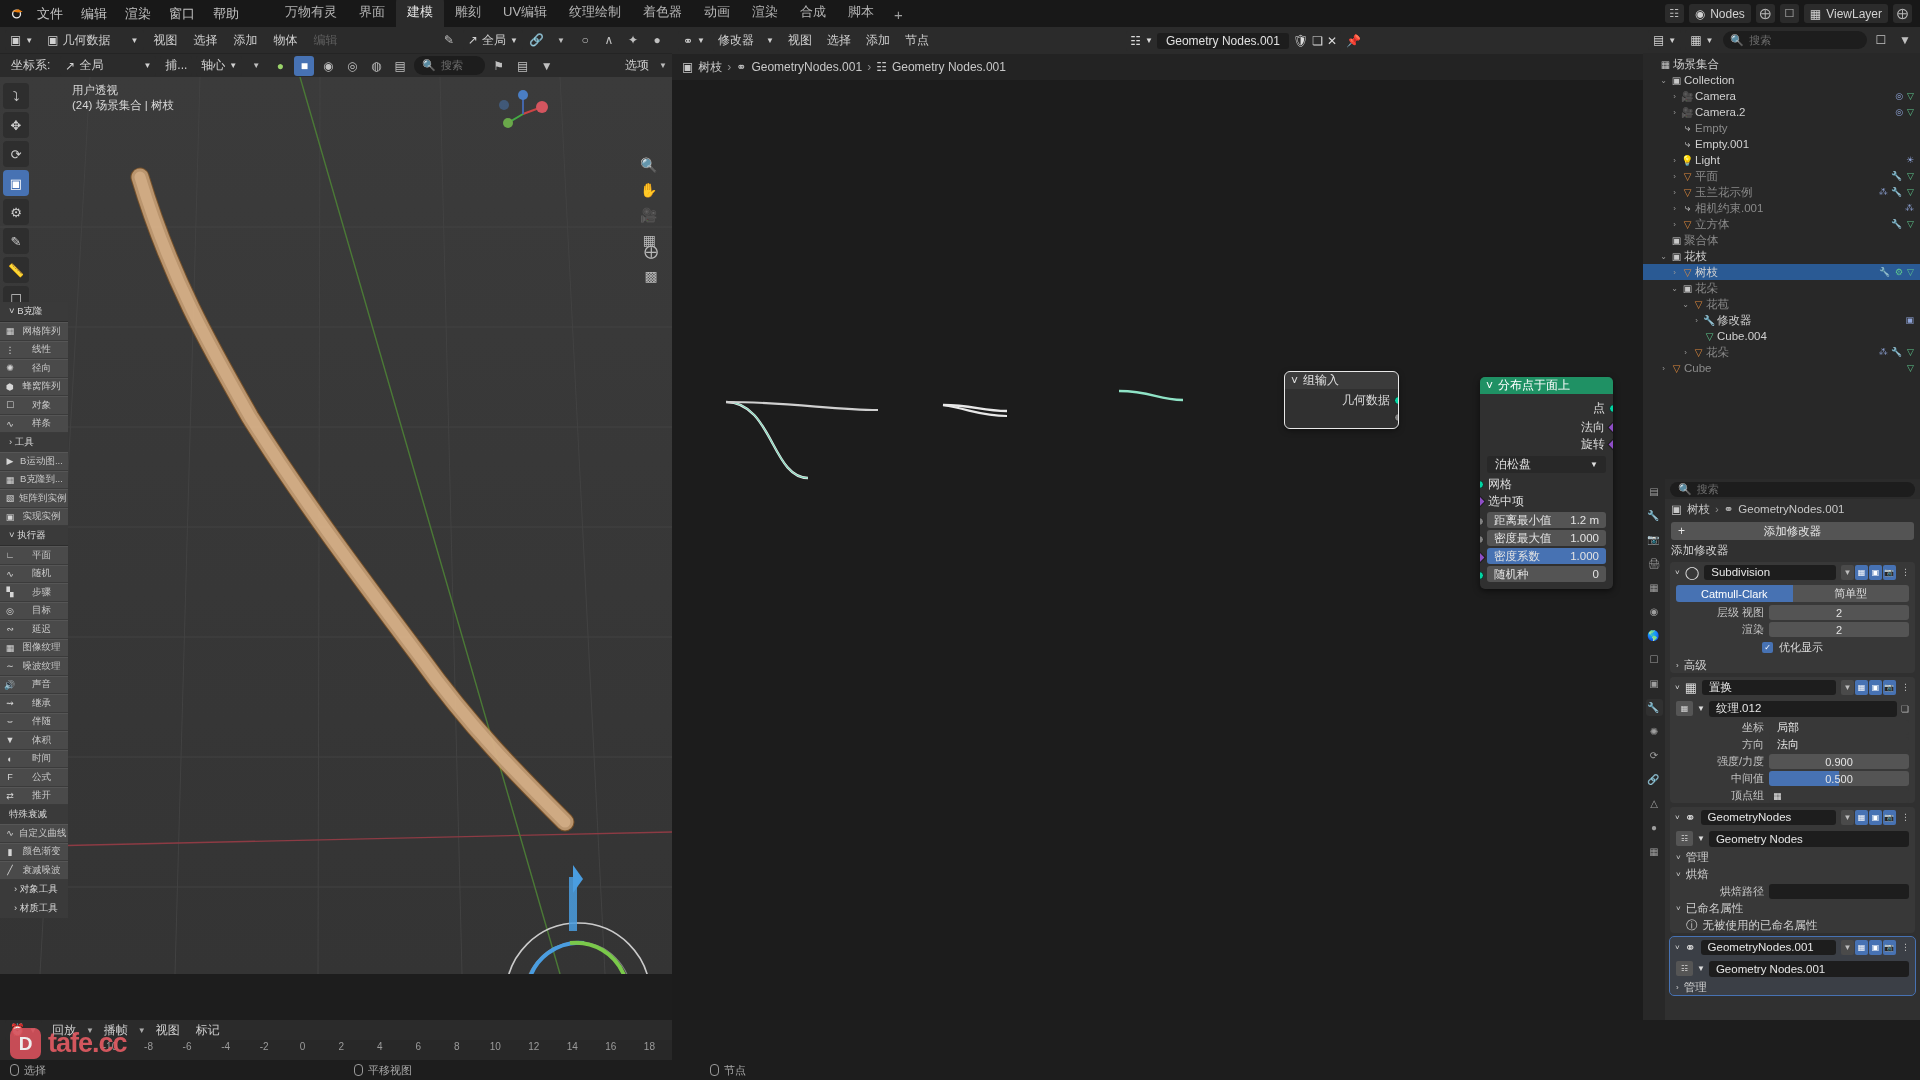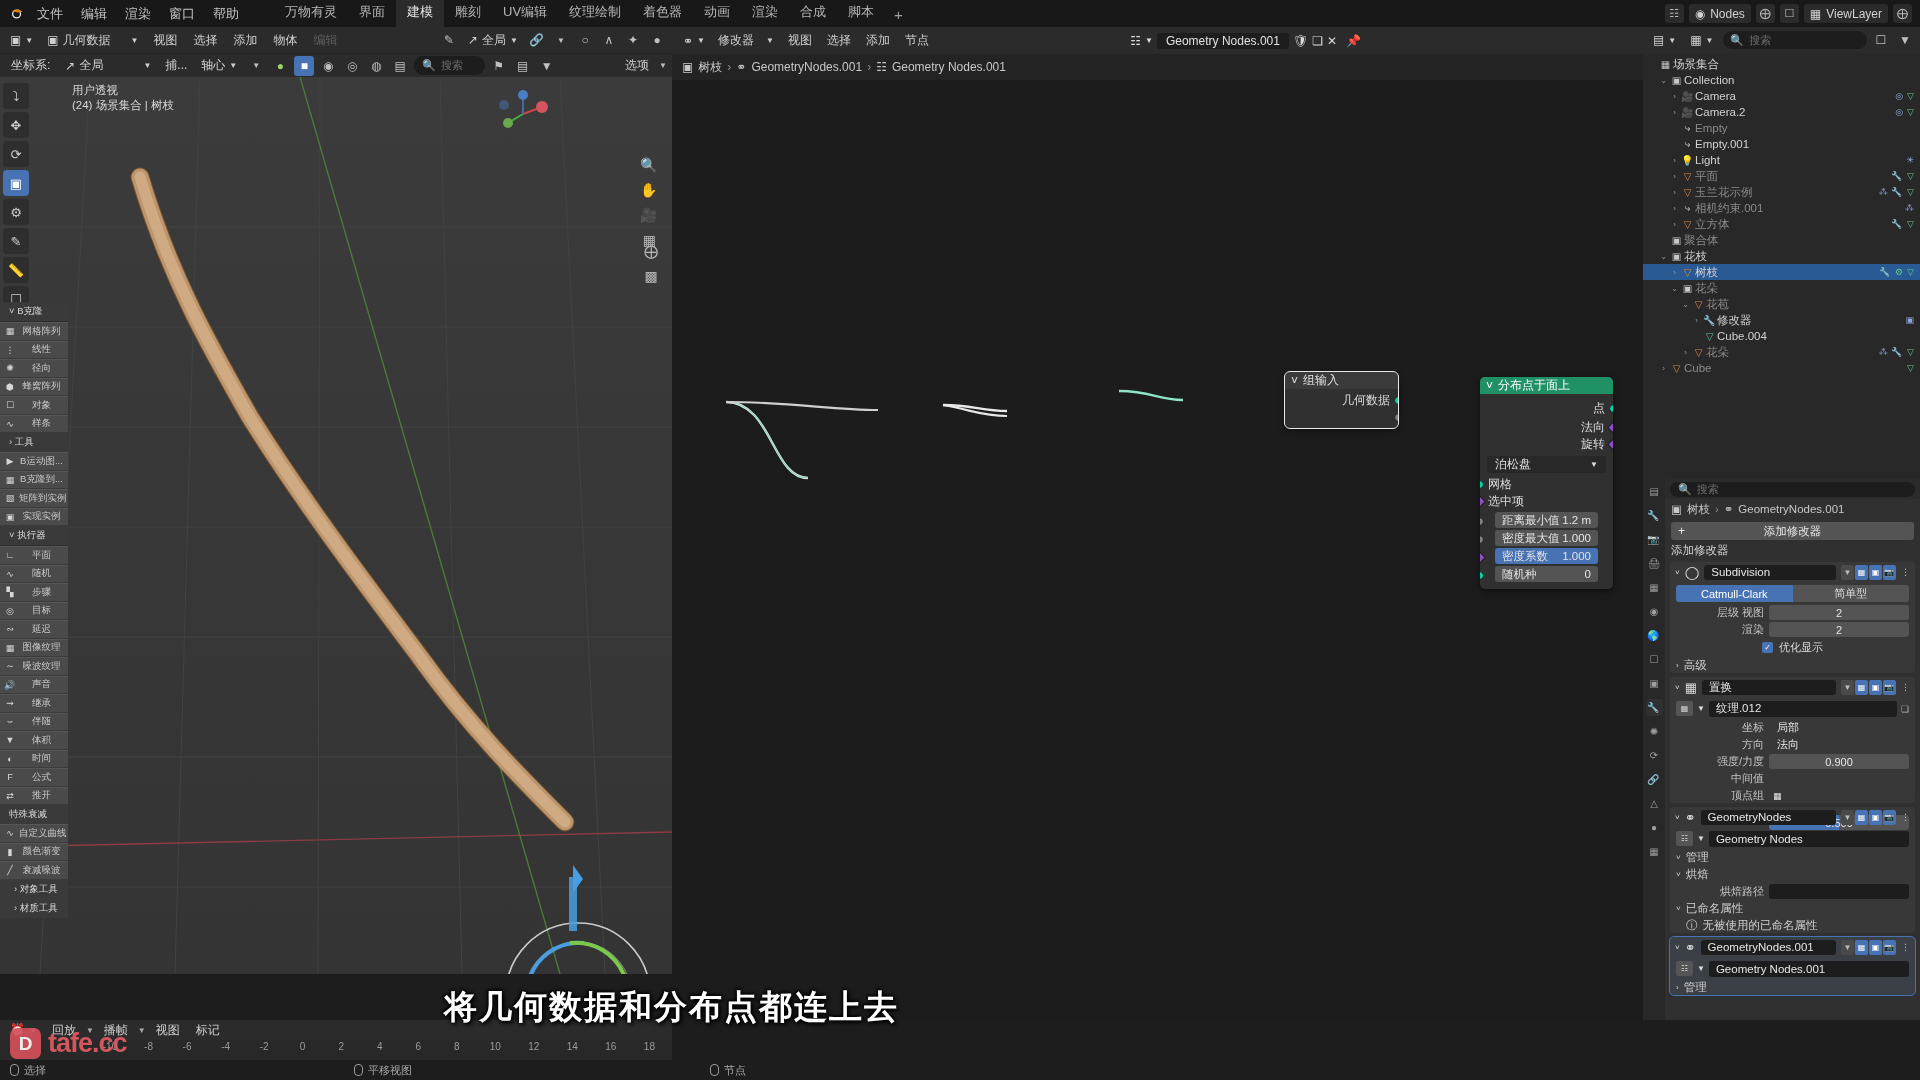--- a/index.html
+++ b/index.html
@@ -79,21 +79,21 @@
   .node-hdr.green { background:#1f9164; }
   .node-hdr.grey { background:#3b3b3b; color:#e2e2e2; }
   .node-body { padding:3px 0 5px; }
   .sock-row { height:17px; display:flex;align-items:center; position:relative; padding:0 8px; }
   .sock-row.r { justify-content:flex-end; }
   .sock { position:absolute; width:9px;height:9px;border-radius:50%;border:1px solid #1a1a1a; }
   .sock.geo { background:#00d6a3; }
   .sock.grey { background:#808080; }
   .sock.l { left:-5px; } .sock.r2 { right:-5px; }
   .sock.diamond { background:#8e4ec6; transform:rotate(45deg); border-radius:1px; }
-  .prop-row { margin:2px 15px; height:16px; background:#545454; border-radius:3px;
+  .prop-row { margin:2px 7px; height:16px; background:#545454; border-radius:3px;
      display:flex;align-items:center;justify-content:space-between;padding:0 7px;font-size:11.5px;
      color:#e3e3e3; }
   .prop-row.hl { background:#4772b3; }
   .dropdown { margin:3px 7px; height:17px; background:#282828; border-radius:3px;
      display:flex;align-items:center;justify-content:space-between;padding:0 8px;font-size:12px;color:#e0e0e0;}
   .node-label { font-size:12px;color:#dcdcdc; }
 
   
   .outliner { position:absolute; left:1643px; top:27px; width:277px; height:452px; background:#282828; }
   .ol-header { height:26px;background:#2b2b2b;display:flex;align-items:center;gap:4px;padding:0 5px; }
@@ -128,21 +128,21 @@
   .mod-name { flex:1;background:#1d1d1d;border-radius:3px;height:15px;display:flex;align-items:center;
      padding:0 7px;font-size:11.5px;color:#e6e6e6; }
   .mod-icons { display:flex;gap:1px; }
   .mi { width:13px;height:15px;display:flex;align-items:center;justify-content:center;font-size:8px;
      color:#bdbdbd;background:#4a4a4a;border-radius:2px; }
   .mi.on { background:#4772b3;color:#fff; }
   .seg { margin:3px 6px; height:17px; display:flex; border-radius:3px; overflow:hidden; }
   .seg > div { flex:1;display:flex;align-items:center;justify-content:center;font-size:11px;
      background:#545454;color:#ddd; }
   .seg > div.on { background:#4772b3;color:#fff; }
-  .frow { margin:2px 6px; height:15px; display:flex; align-items:flex-start; font-size:11px; gap:5px;}
+  .frow { margin:2px 6px; height:15px; display:flex; align-items:flex-end; font-size:11px; gap:5px;}
   .flabel { width:88px;text-align:right;color:#c4c4c4;font-size:11px; }
   .fval { flex:1;height:15px;background:#545454;border-radius:3px;display:flex;align-items:center;
      justify-content:center;color:#e5e5e5;font-size:11px; }
   .fval.slider { background:linear-gradient(to right,#4772b3 0 50%,#545454 50% 100%);margin-top:44px; }
   .fcheck { margin:3px 6px;display:flex;align-items:center;gap:6px;justify-content:center;font-size:11px;}
   .cbx { width:11px;height:11px;background:#4772b3;border-radius:2px;color:#fff;font-size:8px;
      display:flex;align-items:center;justify-content:center; }
   .subsec { margin:2px 6px;display:flex;align-items:center;gap:5px;font-size:11.5px;color:#cfcfcf; }
   .texrow { margin:3px 6px; height:17px; display:flex;align-items:center;gap:4px; }
   .texbox { flex:1;background:#1d1d1d;border-radius:3px;height:16px;display:flex;align-items:center;
@@ -1127,21 +1127,20 @@
     <div class="sb-item" style="margin-left:290px">
       <span class="mouse-ic"></span>
       <span>平移视图</span>
     </div>
     <div class="sb-item" style="margin-left:280px">
       <span class="mouse-ic"></span>
       <span>节点</span>
     </div>
   </div>
 
-  <div class="subtitle">将几何数据和分布点都连上去</div>
 
   <div class="watermark">
     <div class="wm-box">
         <span>D</span>
       </div>
     <div class="wm-text">tafe.cc</div>
   </div>
 
 </div>
 

